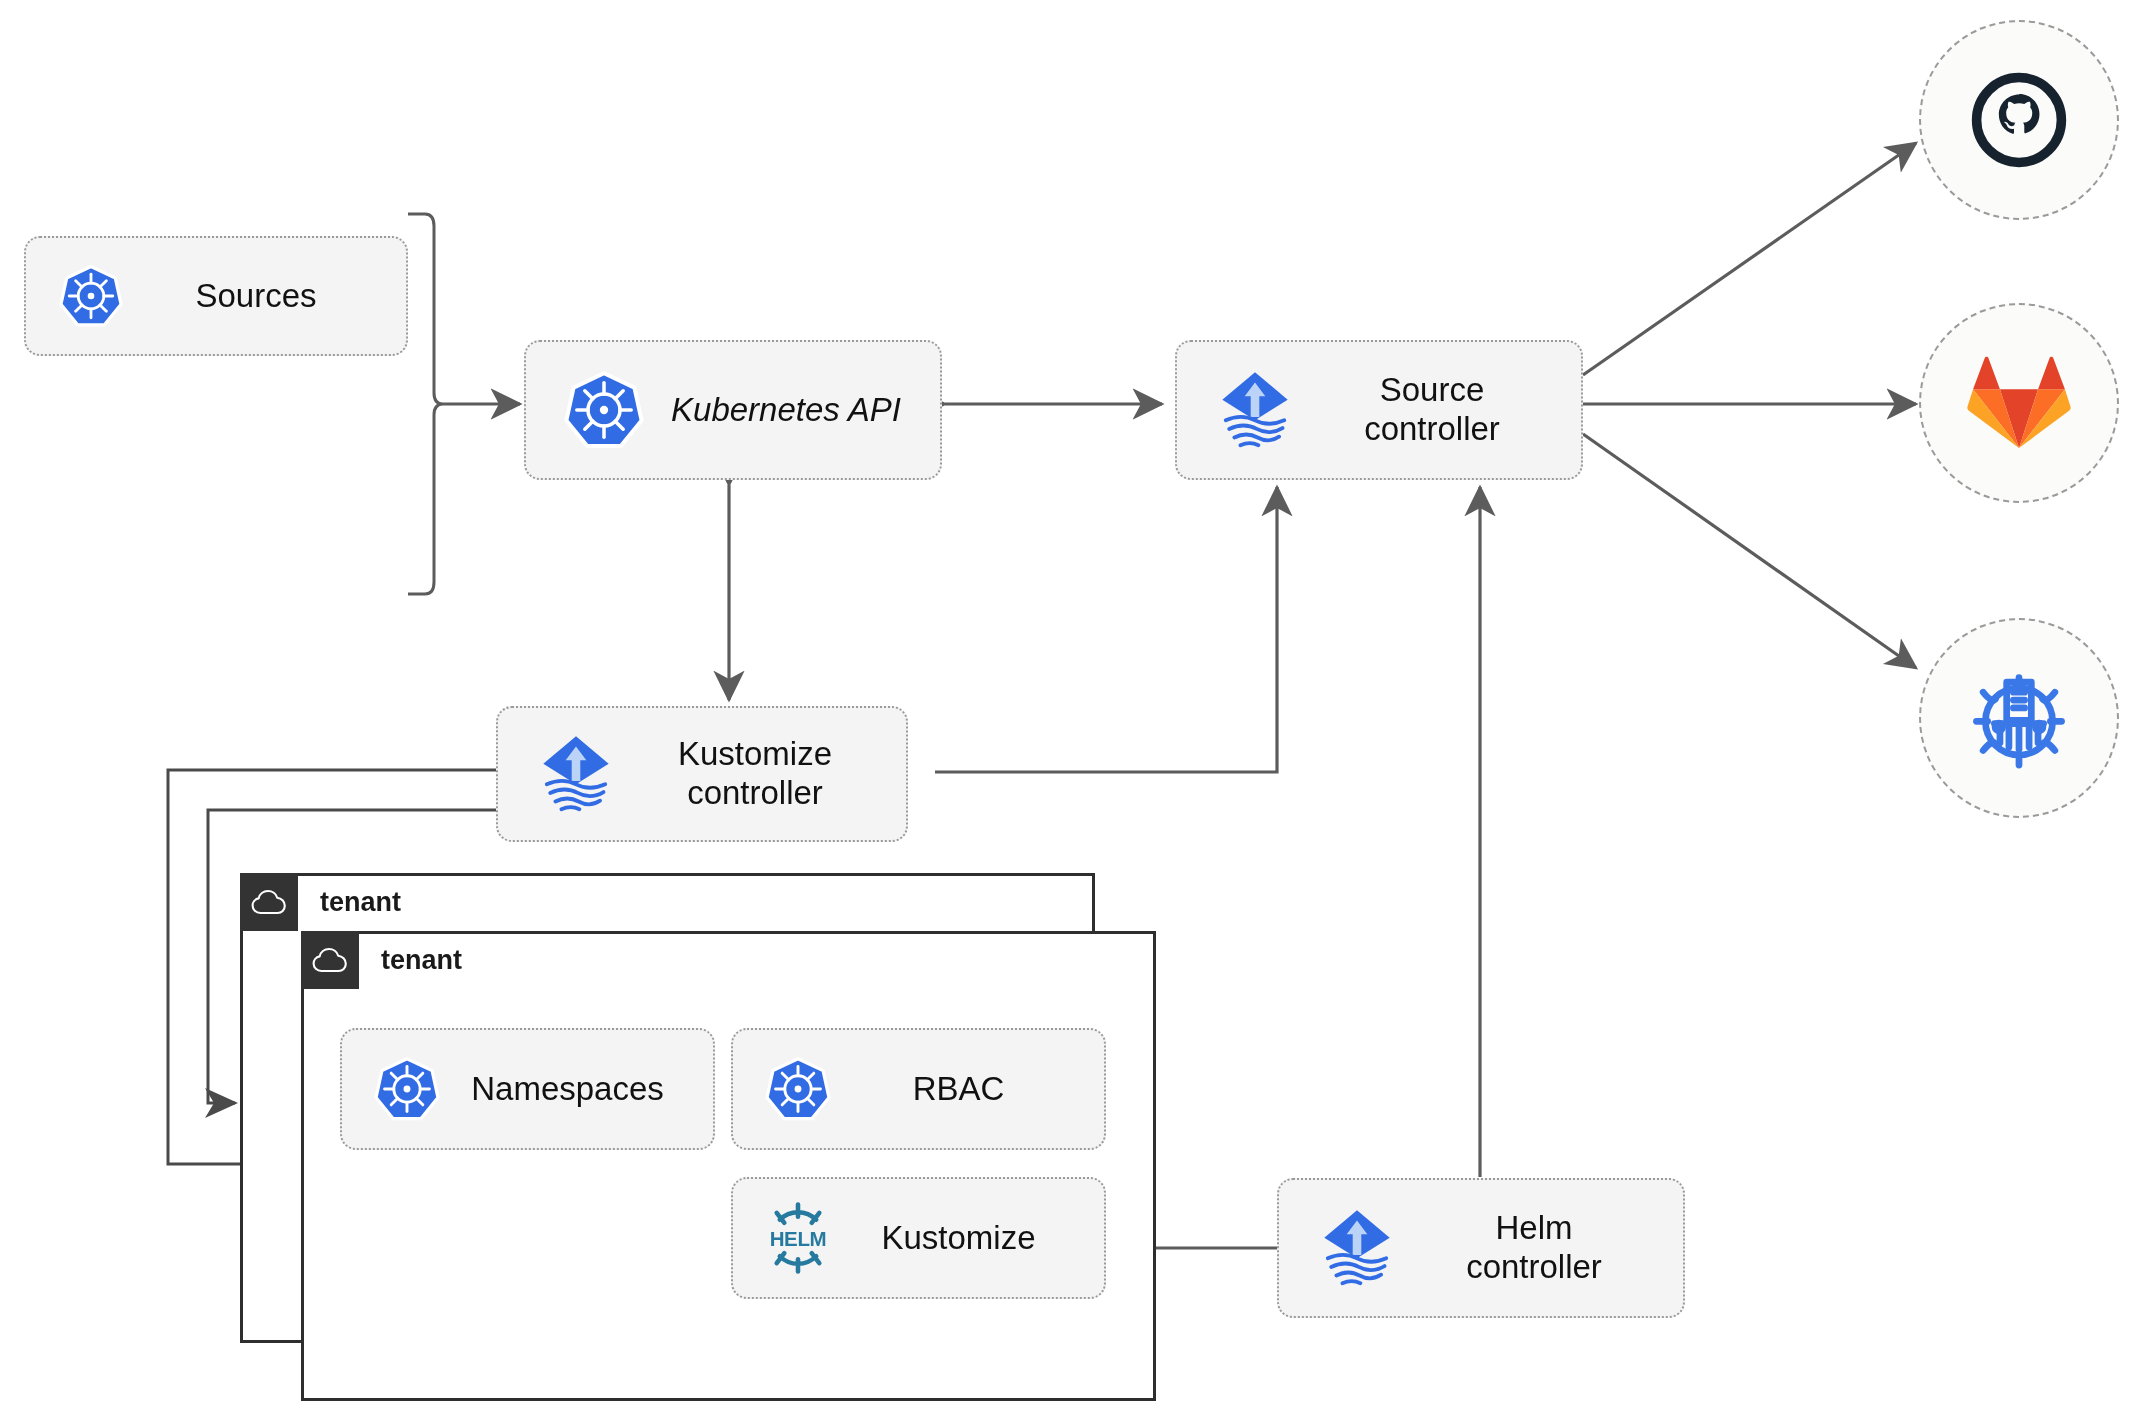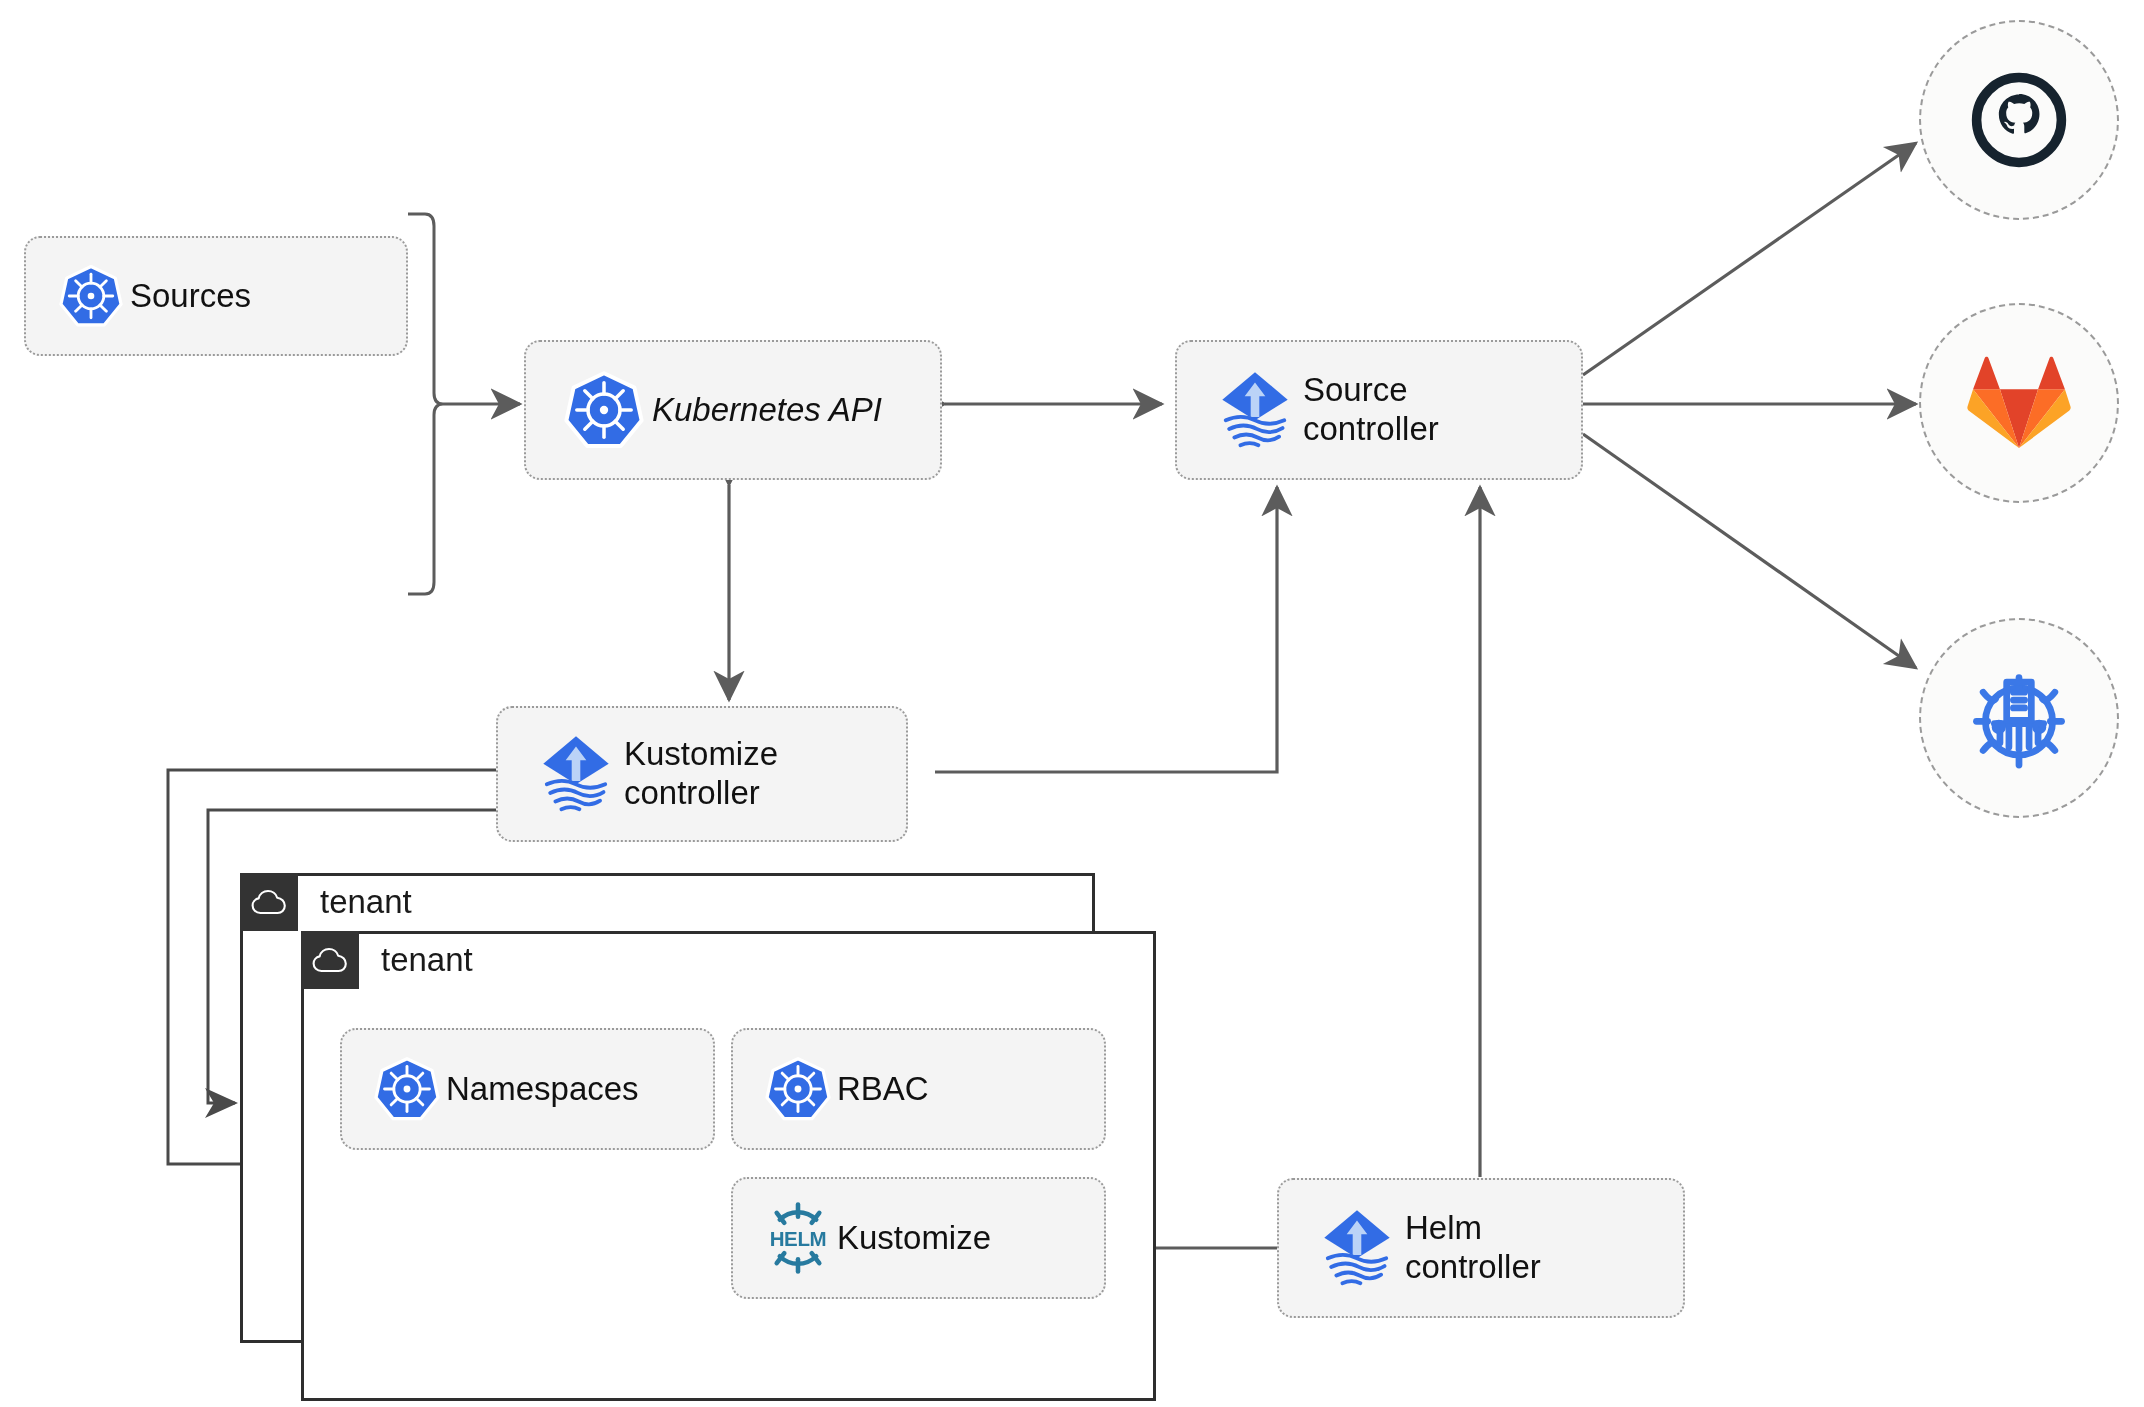--- a/index.html
+++ b/index.html
@@ -38,20 +38,21 @@
     z-index: 3;
   }
   .node .ico {
     flex: 0 0 auto;
     display: flex;
     align-items: center;
     justify-content: center;
   }
   .node .lbl {
     flex: 1 1 auto;
+    text-align: center;
     color: #111111;
     line-height: 1.18;
     white-space: pre-line;
   }
 
   
   .n-res { }
   .n-res .ico { width: 78px; margin-left: 26px; }
   .n-res .lbl { font-size: 33px; padding-right: 24px; }
 
@@ -91,24 +92,25 @@
   .tenant-badge {
     width: 58px;
     height: 58px;
     background: #333333;
     display: flex;
     align-items: center;
     justify-content: center;
     flex: 0 0 auto;
   }
   .tenant-name {
-    font-size: 33px;
+    font-size: 27px;
     color: #1a1a1a;
     margin-left: 22px;
     white-space: nowrap;
+    font-weight: bold;
   }
 </style>
 </head>
 <body>
 
 <div id="stage">
 
   <svg id="wires" viewBox="0 0 2144 1407">
     <defs>
       <marker id="ah" markerWidth="11" markerHeight="11" refX="9.2" refY="5.5" orient="auto" markerUnits="strokeWidth">

